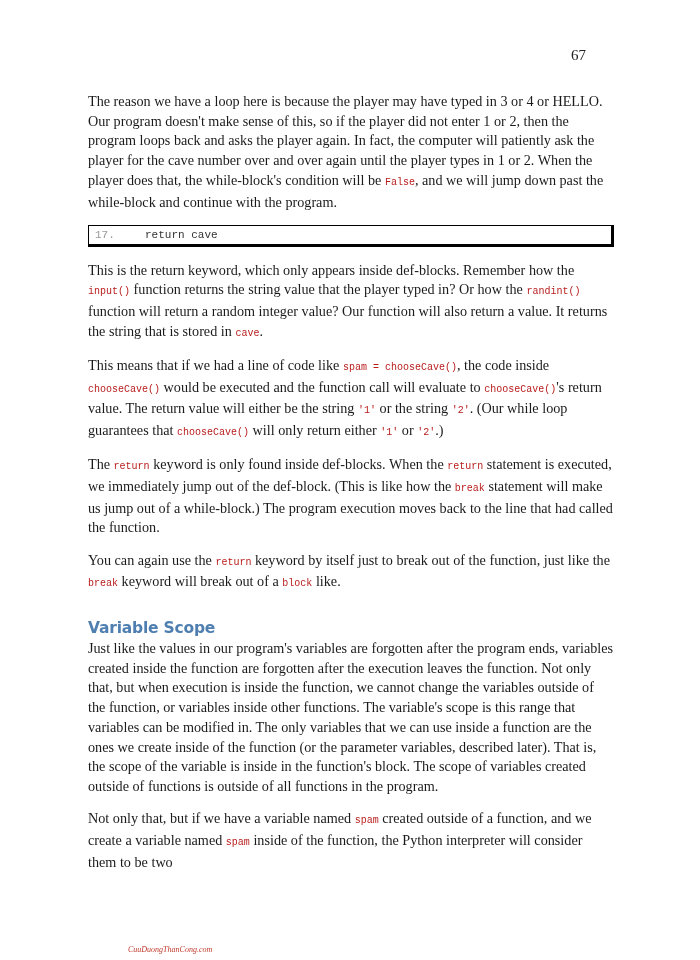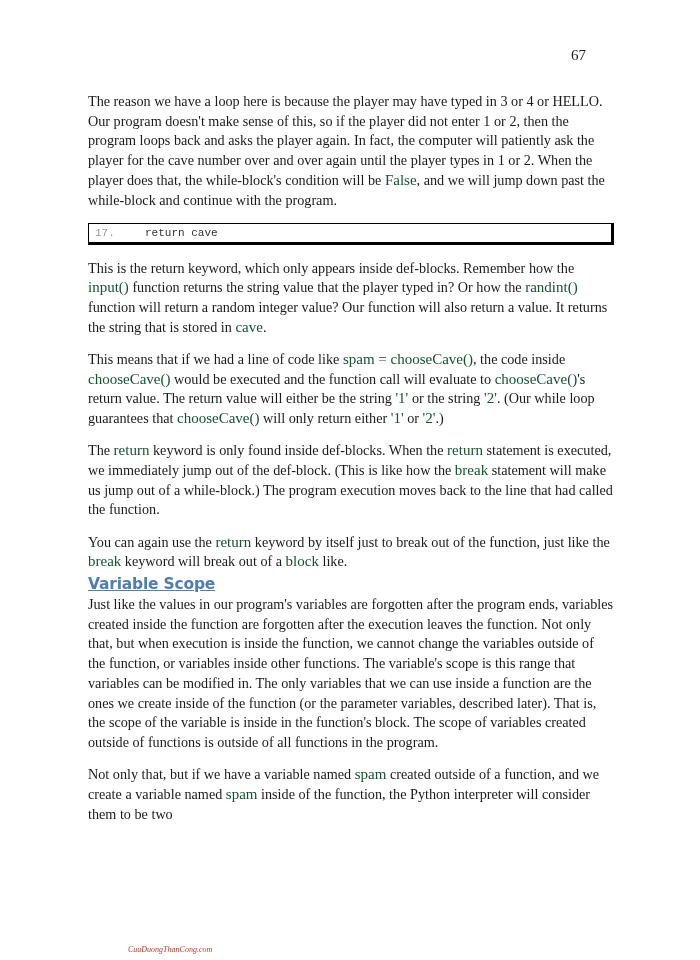--- a/index.html
+++ b/index.html
@@ -8,28 +8,28 @@
       position: absolute; left: 571px; top: 47px;
       font-family: "Liberation Serif", serif; font-size: 15px; color: #222;
     }
     .content {
       position: absolute; left: 88px; top: 92px; width: 526px;
       font-family: "Liberation Serif", serif; font-size: 14.2px; line-height: 19.7px;
       color: #1a1a1a;
     }
     p { margin: 0 0 12.5px 0; }
     code, .mono {
-      font-family: Liberation Serif, serif; font-size: 15px; color: #14532d;
+      font-family: Liberation Mono, monospace; font-size: 10px; color: #b91c1c;
     }
     h2 {
       font-family: "DejaVu Sans", sans-serif; font-weight: bold; font-size: 15.5px;
       color: #4f7fb0; margin: 0; line-height: 20px; letter-spacing: -0.2px;
     }
     .h-return { margin-top: 12px; margin-bottom: 2px; }
-    .h-scope { margin-top: 2px; margin-bottom: 1px; text-decoration: underline; }
+    .h-scope { margin-top: 24px; margin-bottom: 1px; }
     .codebox {
       width: 526px; height: 22px; box-sizing: border-box;
       border: 1px solid #000; border-right: 3px solid #000; border-bottom: 3px solid #000;
       margin: 0 0 14px 0; padding: 0 12px 0 6px;
       font-family: "Liberation Mono", monospace; font-size: 11px; line-height: 19px;
       color: #333; white-space: pre;
     }
     .codebox .lineno { color: #999; display: inline-block; width: 50px; }
     .footer {
       position: absolute; left: 128px; top: 945px;

